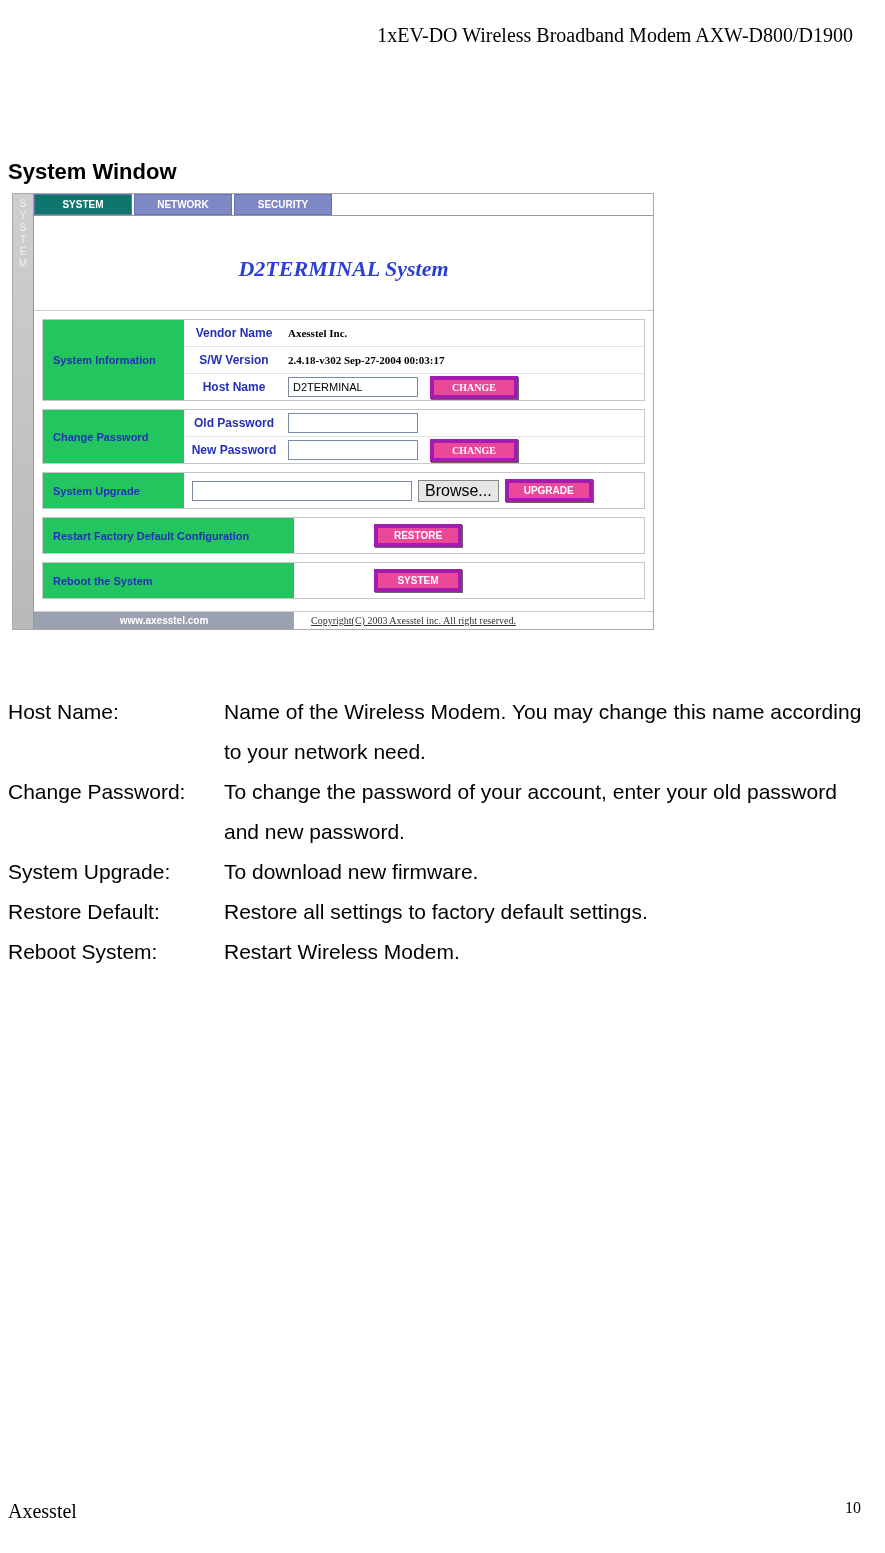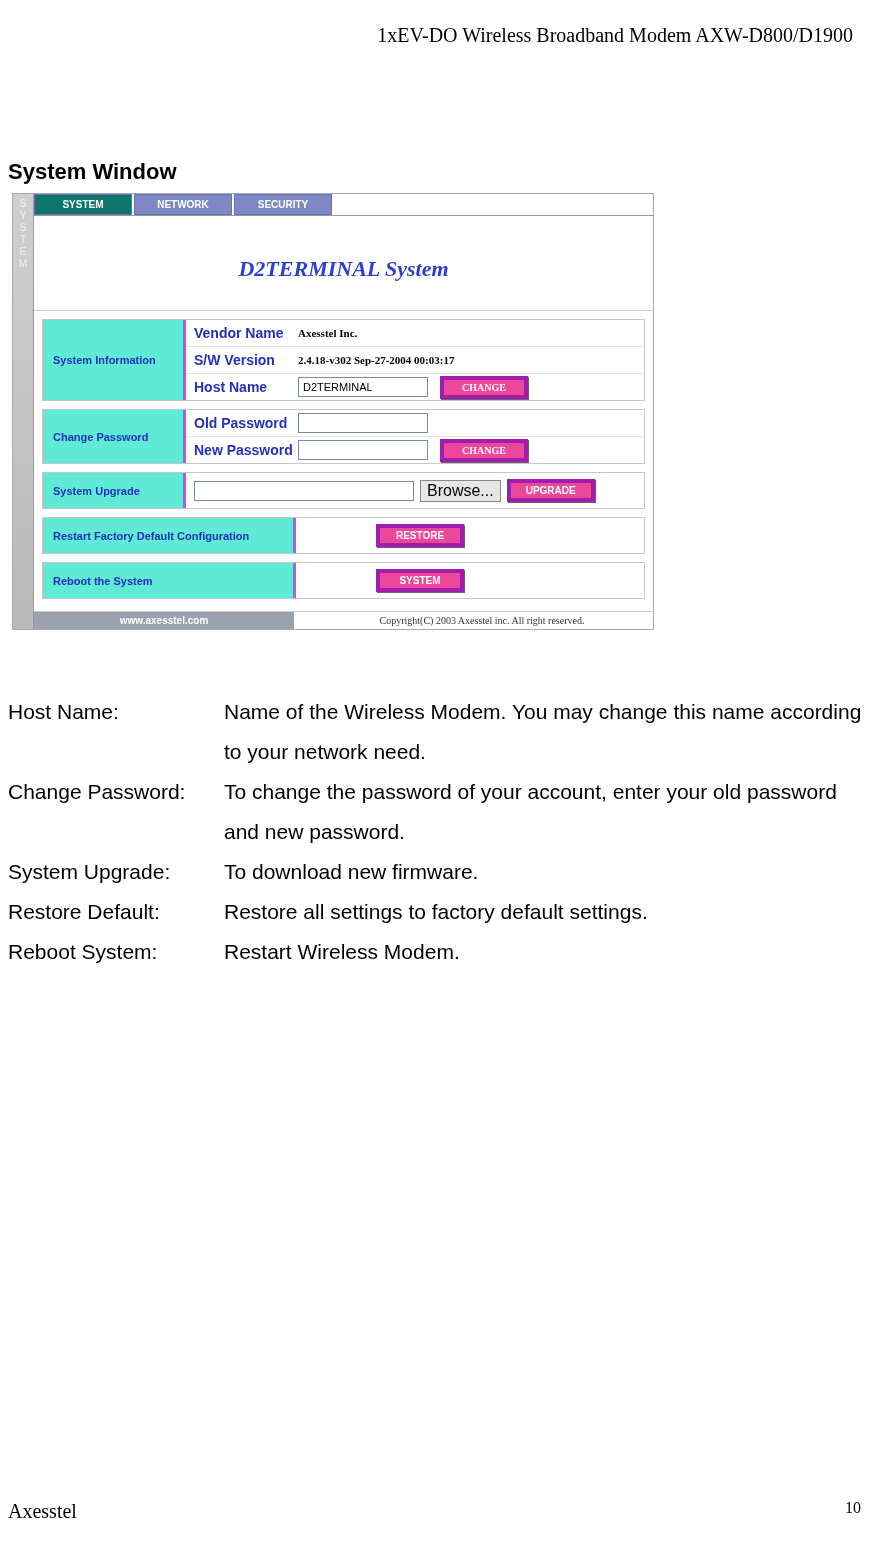--- a/index.html
+++ b/index.html
@@ -71,41 +71,41 @@
     padding:40px 0 28px 0;
     border-bottom:1px solid #ccc;
   }
   .panel {
     margin:8px;
     border:1px solid #c7c7c7;
     display:flex;
     background:#fff;
   }
   .panel-left {
-    background:#5eead4;
-    border-right:3px solid #d946ef;
+    background:#22c55e;
+    border-right:1px solid #d946ef;
     color:#2431b6;
     font-weight:bold;
     font-size:11px;
     display:flex;
     align-items:center;
     padding:0 10px;
   }
   .panel-left.w1 { width:120px; }
   .panel-left.w2 { width:230px; }
   .panel-left.w3 { width:120px; }
   .panel-right { flex:1; }
   .prow { display:flex; border-bottom:1px solid #e3e3e3; min-height:26px; align-items:center; }
   .prow:last-child { border-bottom:none; }
   .pcell-label {
     width:100px;
     color:#2431b6;
     font-weight:bold;
-    font-size:14px;
-    padding-left:8px;
+    font-size:12px;
+    text-align:center;
   }
   .pcell-val {
     flex:1;
     font-family:"Times New Roman",serif;
     font-weight:bold;
     font-size:11px;
     padding-left:4px;
     display:flex;
     align-items:center;
     gap:12px;
@@ -166,22 +166,22 @@
     background:#9aa1b0;
     color:#fff;
     text-align:center;
     padding:3px 0;
     font-weight:bold;
   }
   .footer-right {
     flex:1;
     font-family:"Times New Roman",serif;
     color:#333;
-    text-align:center;
     padding:3px 0;
+    text-decoration:underline;
   }
   .descriptions {
     margin: 62px 8px 0 8px;
     font-family:Arial, Helvetica, sans-serif;
     font-size:21px;
     line-height:40px;
   }
   .drow { display:flex; }
   .dlabel { width:216px; flex-shrink:0; }
   .dtext { flex:1; }

